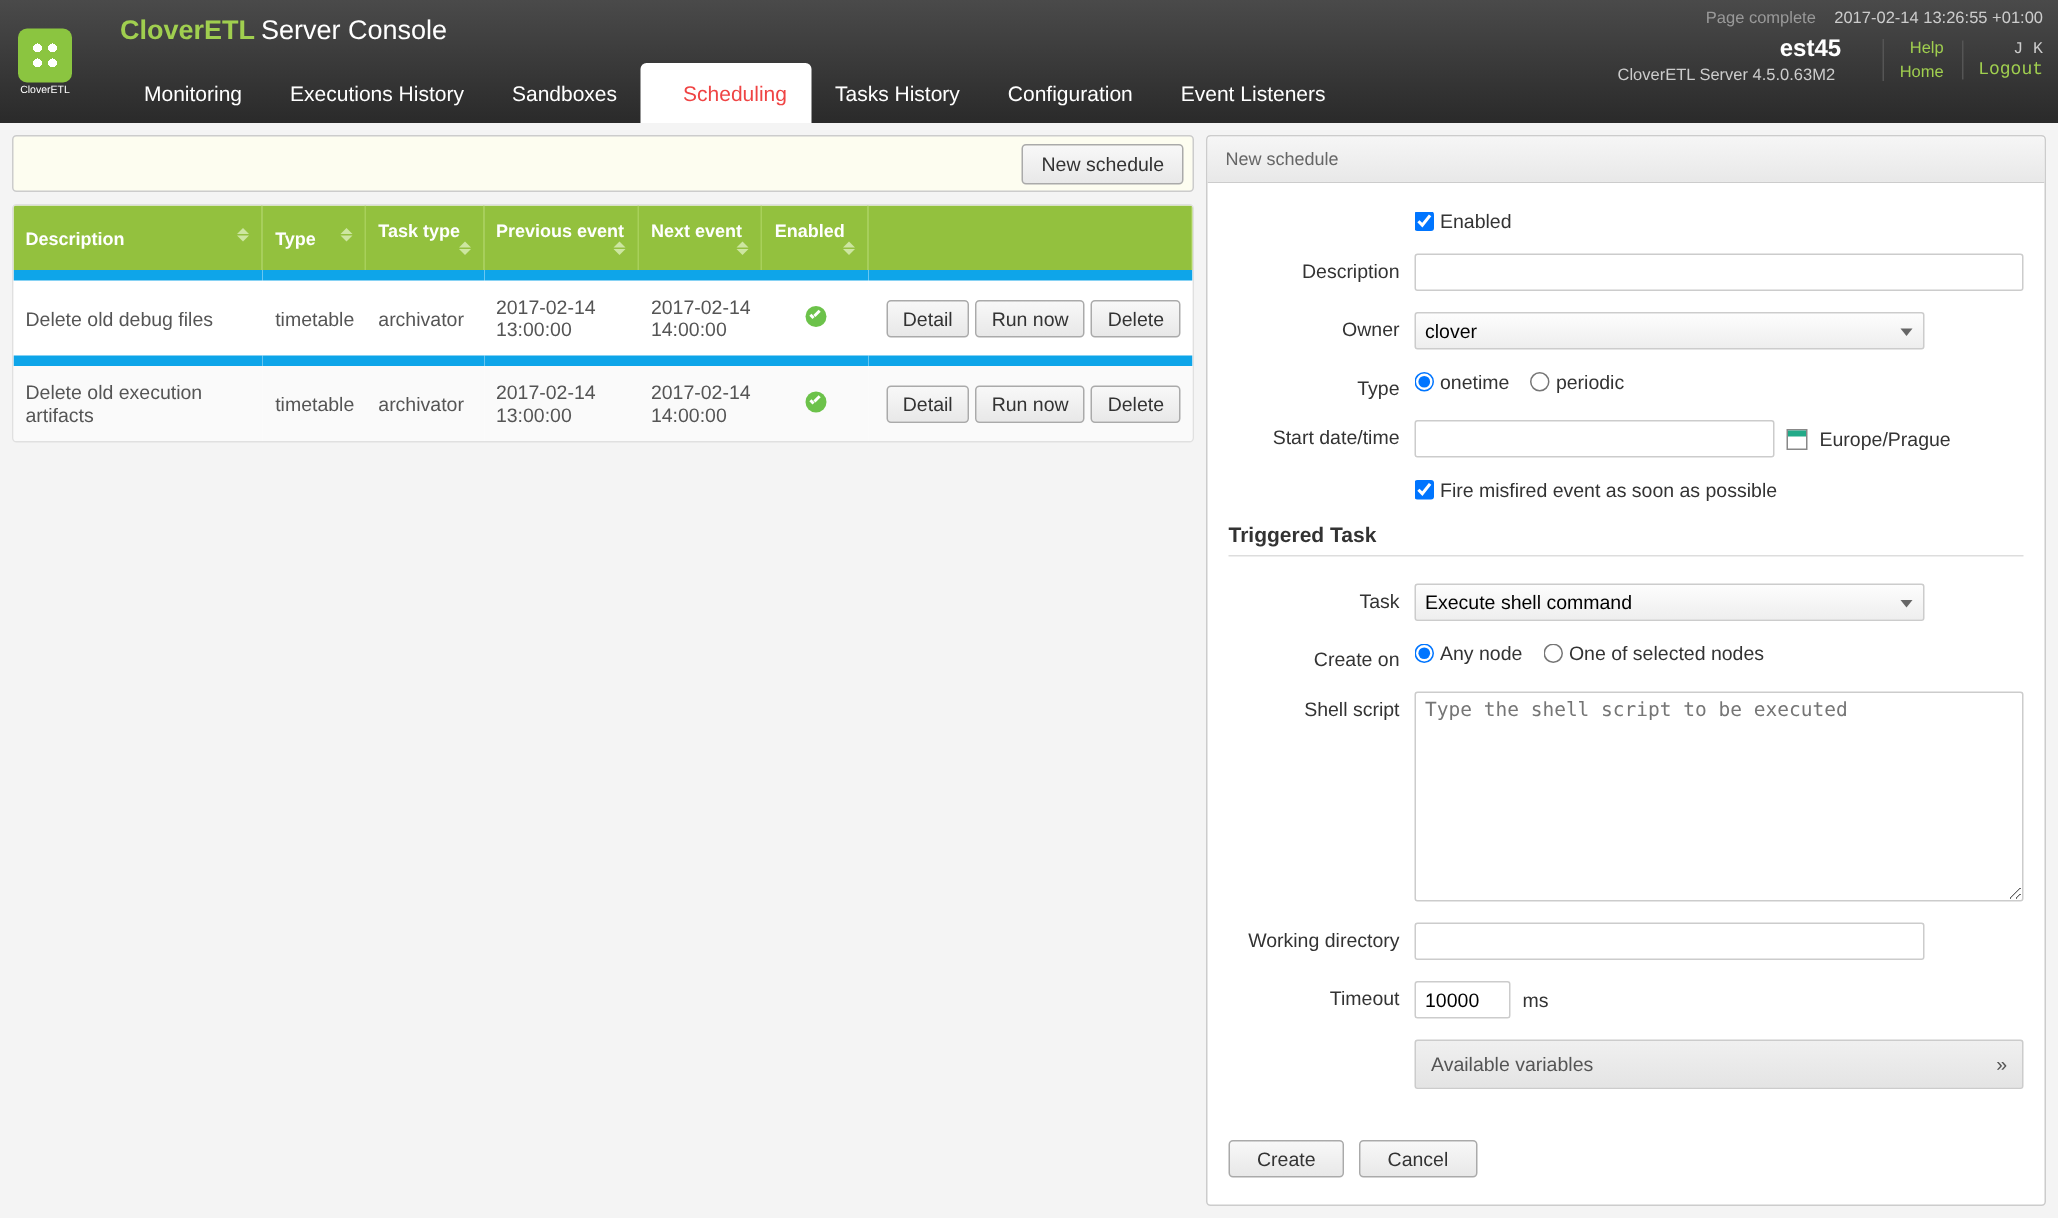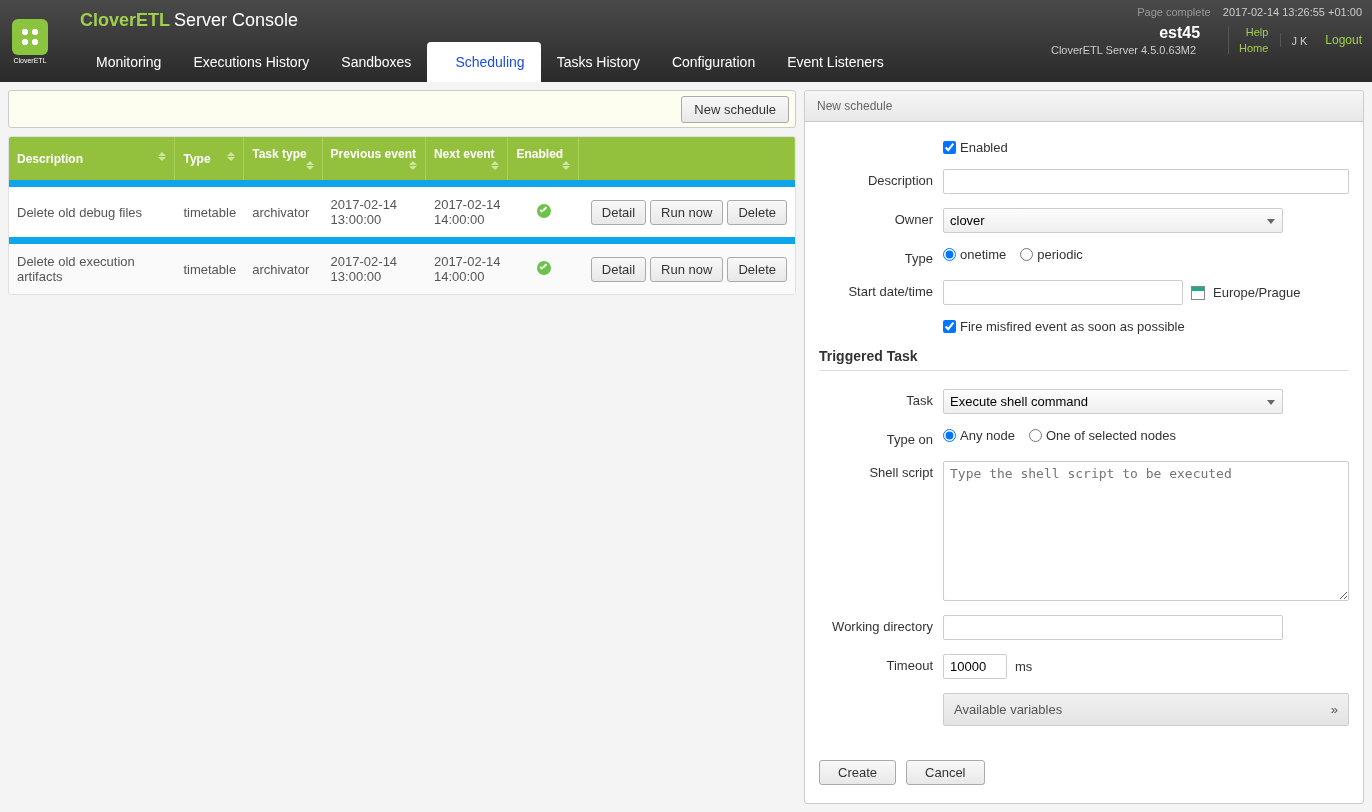--- a/index.html
+++ b/index.html
@@ -11,29 +11,29 @@
   .logo::before { content:""; position:absolute; width:26px; height:26px; background: radial-gradient(circle at 8px 8px, #fff 3px, transparent 3px), radial-gradient(circle at 18px 8px, #fff 3px, transparent 3px), radial-gradient(circle at 8px 18px, #fff 3px, transparent 3px), radial-gradient(circle at 18px 18px, #fff 3px, transparent 3px); border-radius:4px; }
   .logo-text { font-size: 7px; color: #fff; margin-top: 2px; }
   
   .header-main { flex: 1; display: flex; flex-direction: column; }
   .title-row { height: 40px; display: flex; align-items: center; padding-left: 20px; }
   .app-title { color: #a0cf4f; font-size: 18px; font-weight: bold; }
   .app-subtitle { color: #fff; font-size: 18px; margin-left: 4px; }
   
   .nav-row { height: 42px; display: flex; align-items: flex-end; padding-left: 20px; }
   .nav-tab { color: #fff; padding: 12px 16px; font-size: 14px; cursor: pointer; border-top-left-radius: 4px; border-top-right-radius: 4px; }
-  .nav-tab.active { background: #fff; color: #1d4ed8; padding-left: 28px; }
+  .nav-tab.active { background: #fff; color: #ef4444; padding-left: 28px; }
   
   .header-right { position: absolute; right: 10px; top: 6px; text-align: right; color: #ccc; font-size: 11px; display:flex; flex-direction:column; gap:2px; }
   .page-complete { color: #999; }
   .user-row { display:flex; justify-content:flex-end; align-items:center; gap:12px; margin-top:4px; }
   .est-label { color:#fff; font-size:16px; font-weight:bold; }
   .links-col { display:flex; flex-direction:column; gap:4px; border-left:1px solid #555; padding-left:10px;margin-left:16px; }
   .links-col a { color:#a0cf4f; font-size:11px; cursor:pointer; }
-  .user-col { display:flex; flex-direction:row; gap:18px; border-left:1px solid #555; padding-left:10px; align-items:flex-end; }
+  .user-col { display:flex; flex-direction:column; gap:0; border-left:1px solid #555; padding-left:10px; align-items:flex-end;font-family:Liberation Mono, monospace; }
   .user-col .uname { color:#ccc; font-size:11px; }
   .user-col .logout { color:#a0cf4f; font-size:12px; cursor:pointer; }
   .server-ver { color:#ccc; font-size:11px; margin-right:4px; }
   
   .content { display: flex; padding: 8px; gap: 8px; }
   .left-pane { width: 788px; }
   .right-pane { flex: 1; background: #fff; border: 1px solid #ccc; border-radius: 3px; }
   
   .toolbar { background: #fdfdf0; border: 1px solid #ccc; border-radius: 3px; height: 38px; display: flex; justify-content: flex-end; align-items: center; padding: 0 6px; margin-bottom: 8px; }
   .btn { background: linear-gradient(#f8f8f8, #e8e8e8); border: 1px solid #aaa; border-radius: 3px; padding: 5px 12px; font-size: 13px; cursor: pointer; color:#333; }
@@ -251,21 +251,21 @@
         <div class="form-field">
           <span class="select-wrap" style="width:100%; max-width:340px;">
             <select class="full" style="width:100%;">
               <option>Execute shell command</option>
             </select>
           </span>
         </div>
       </div>
 
       <div class="form-row">
-        <div class="form-label">Type on</div>
+        <div class="form-label">Create on</div>
         <div class="form-field radio-group">
           <label>
               <input type="radio" name="starton" id="r-any" checked="" style="">
               <span>Any node</span>
             </label>
           <label>
               <input type="radio" name="starton" id="r-sel" style="">
               <span>One of selected nodes</span>
             </label>
         </div>

